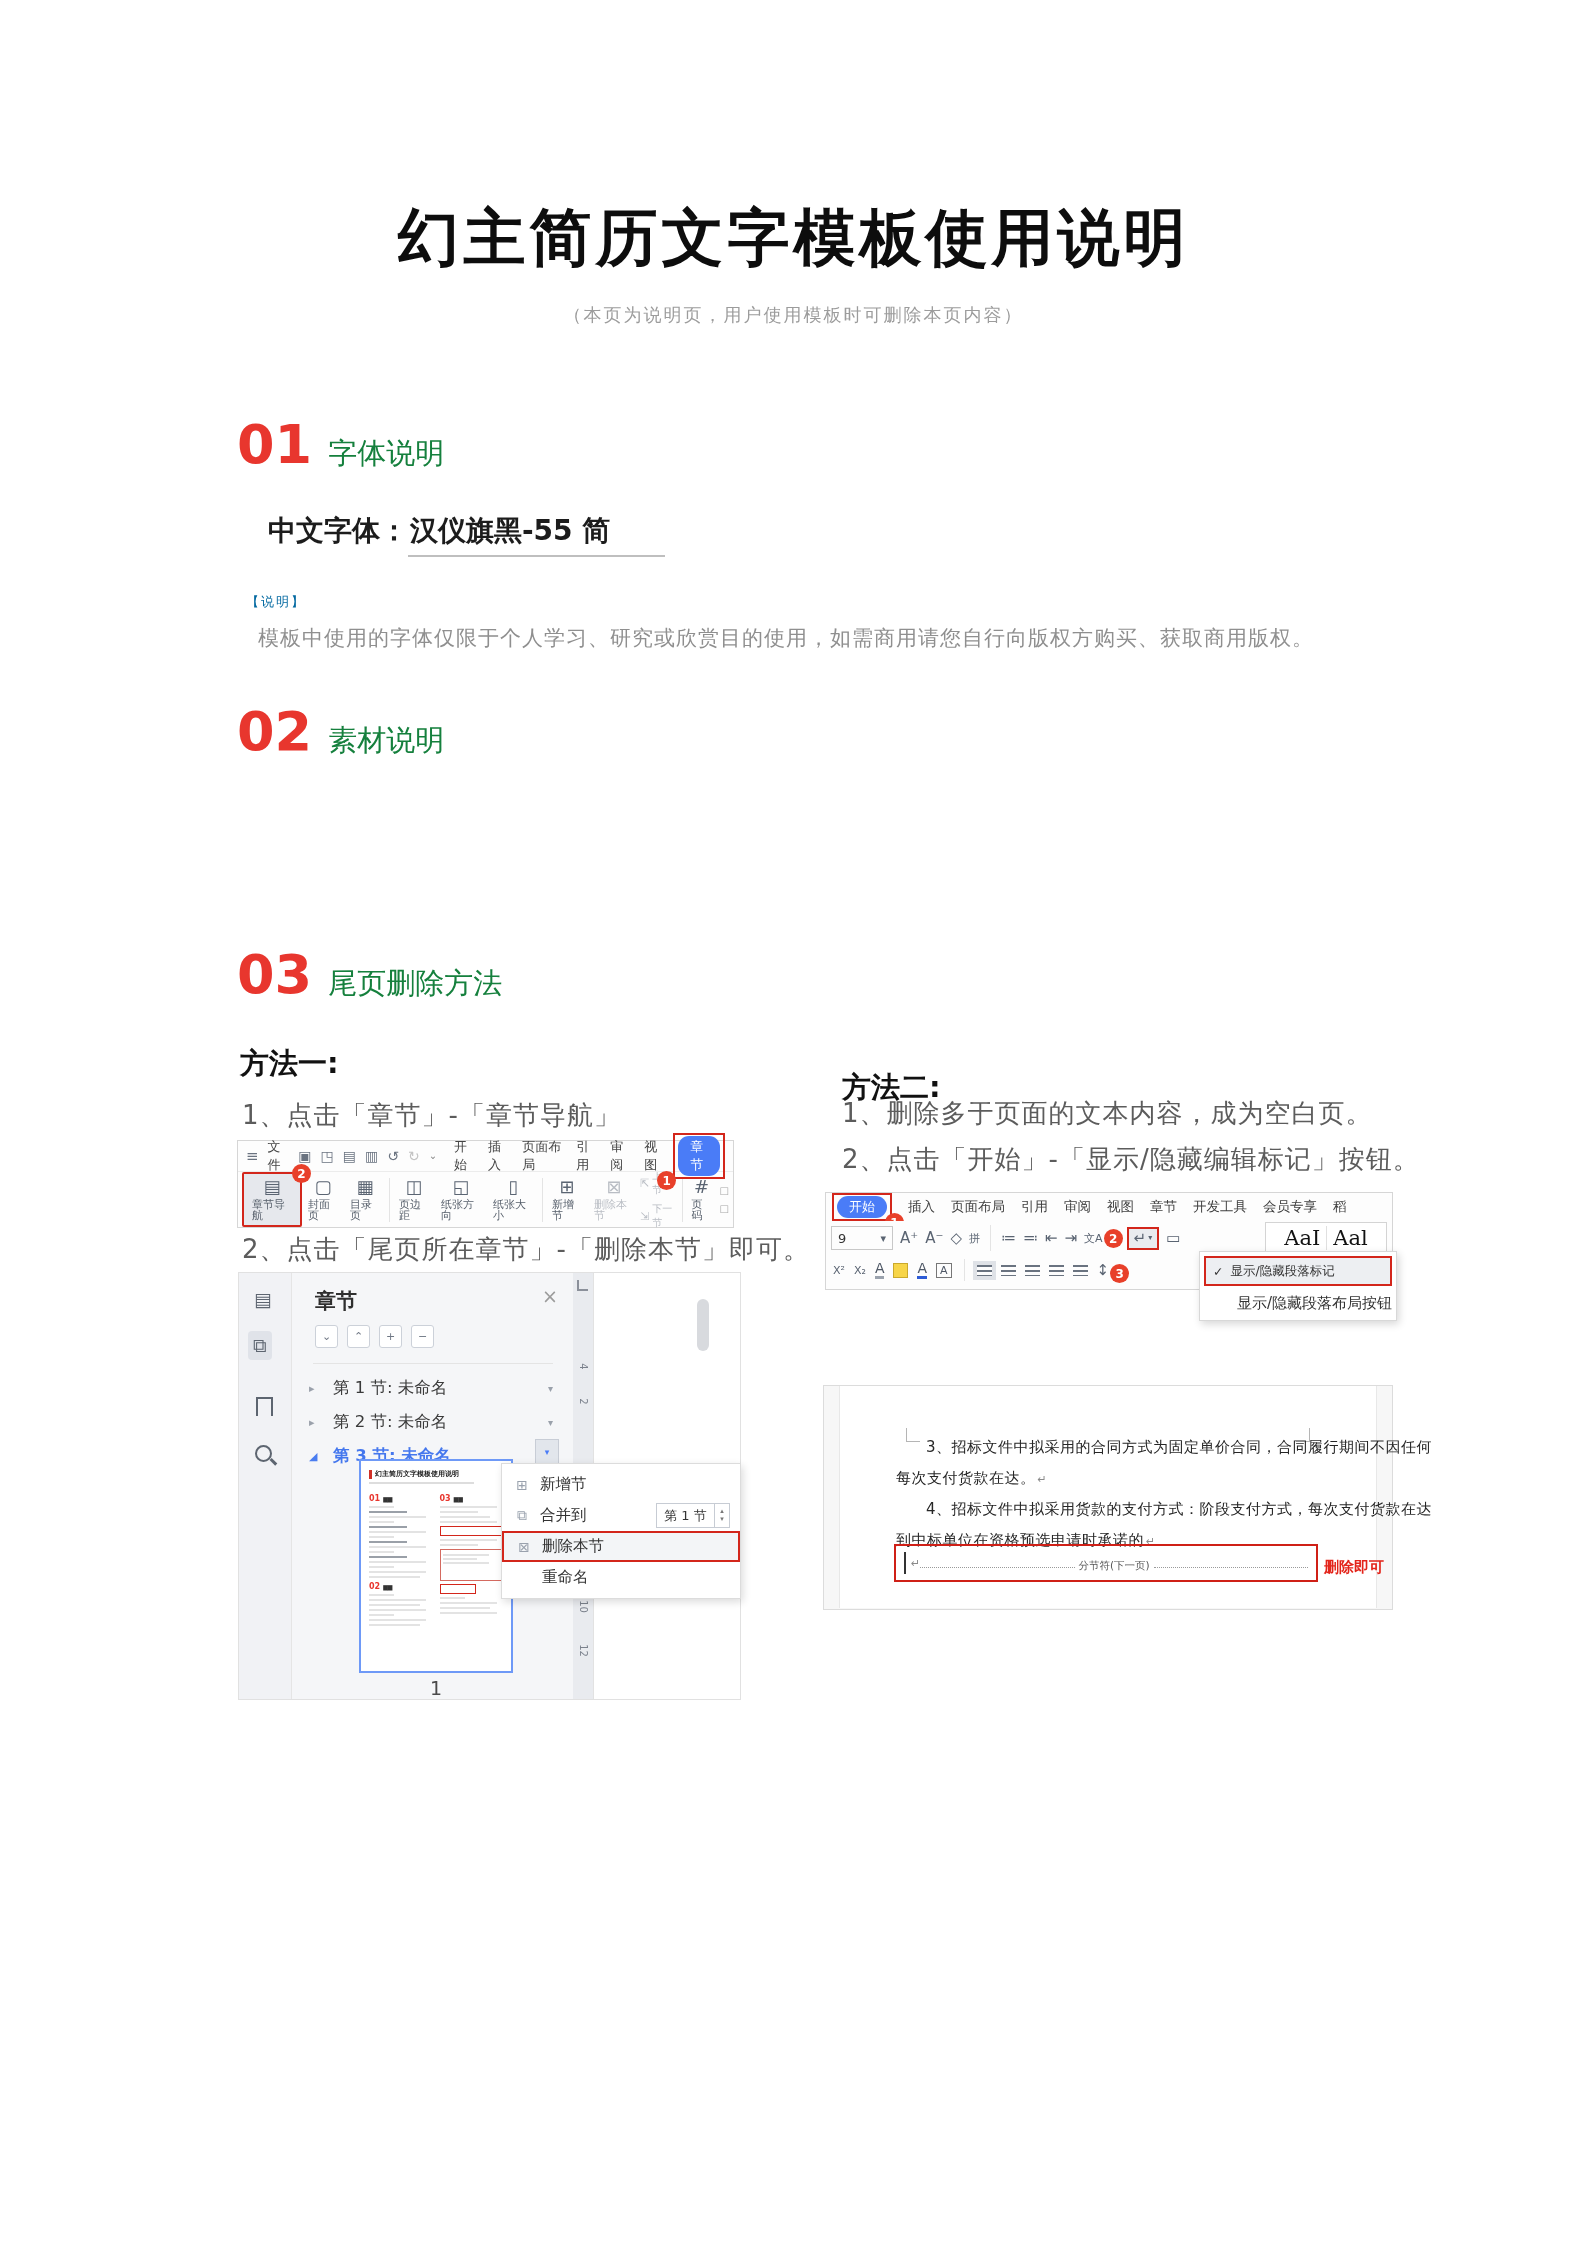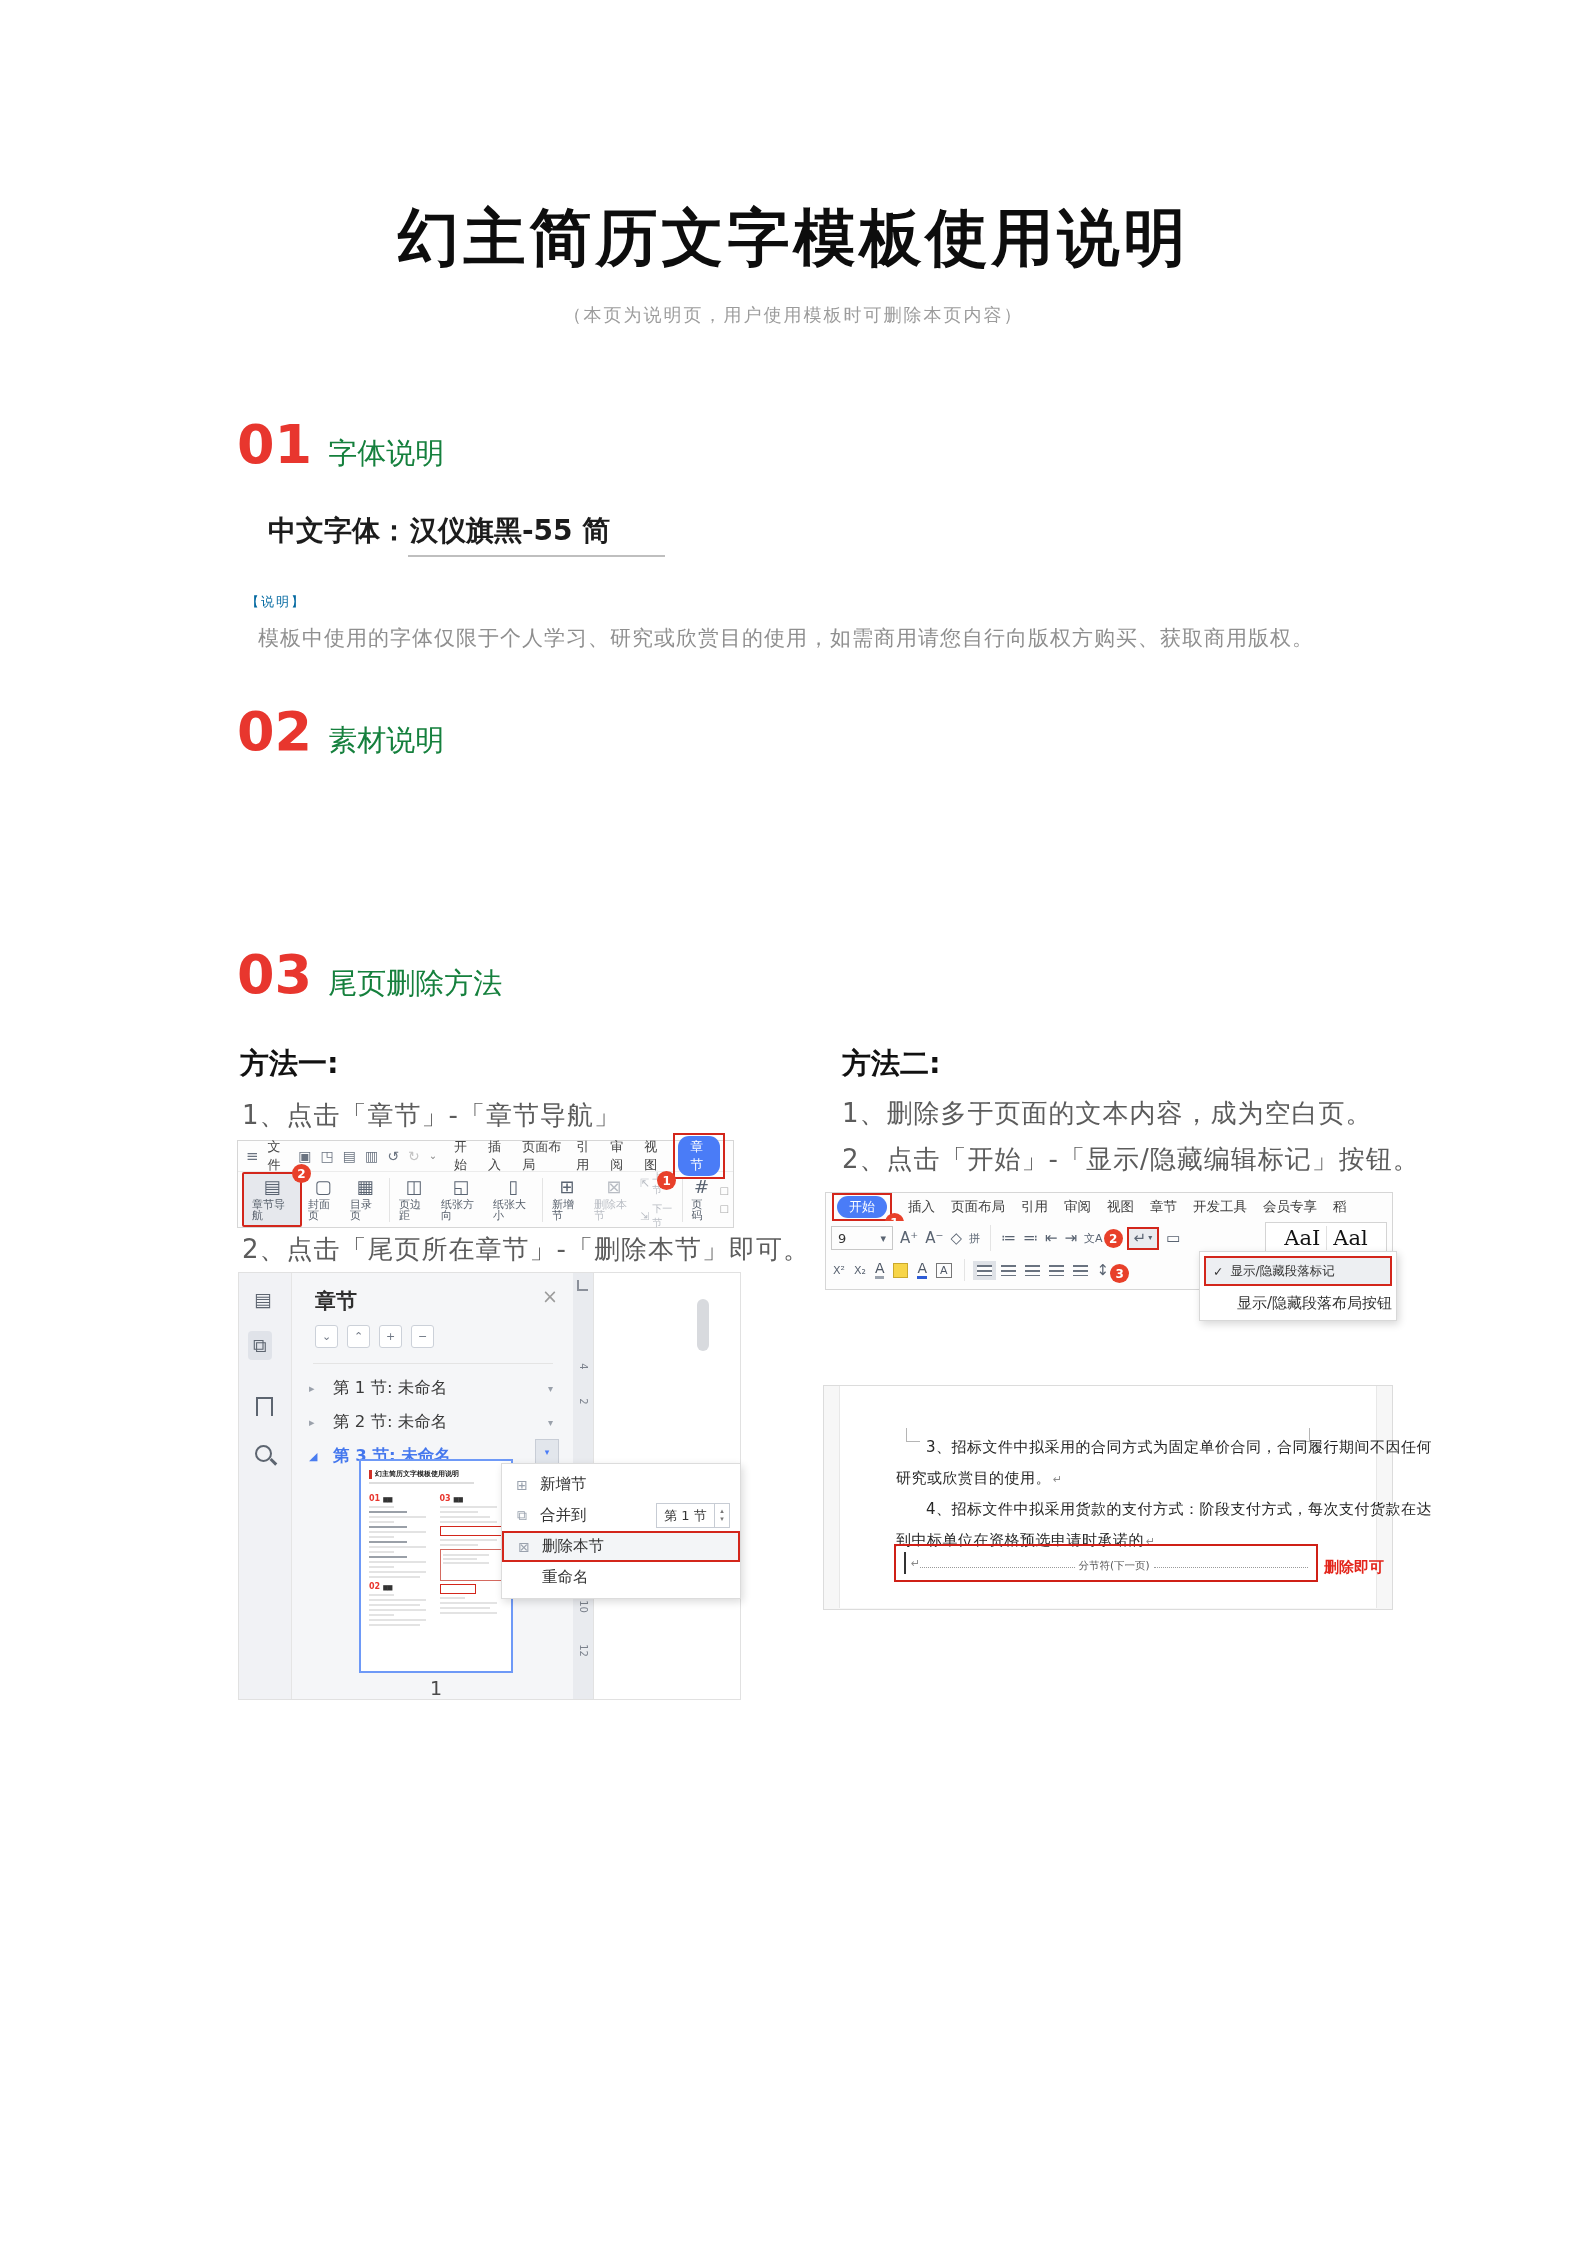--- a/index.html
+++ b/index.html
@@ -397,21 +397,21 @@
       <div class="mrow danger">
         <span class="mi">⊠</span>
         <span>删除本节</span>
       </div>
       <div class="mrow" style="padding-left:40px;">
         <span>重命名</span>
       </div>
     </div>
   </div>
 
-  <div class="abs method-h" style="left:842px;top:1044px;text-align:center;">方法二:</div>
+  <div class="abs method-h" style="left:842px;top:1068px;text-align:center;">方法二:</div>
   <div class="abs step" style="left:842px;top:1096px;">1、删除多于页面的文本内容，成为空白页。</div>
   <div class="abs step" style="left:842px;top:1142px;">2、点击「开始」-「显示/隐藏编辑标记」按钮。</div>
 
   <div class="abs rb2" style="left:825px;top:1192px;width:568px;height:98px;">
     <div class="rb2-row1">
       <span class="redbox">
         <span class="bluepill">开始</span>
         <span class="badge" style="right:-14px;bottom:-13px;">1</span>
       </span>
       <span>插入</span>
@@ -483,21 +483,21 @@
     </div>
   </div>
 
 
   <div class="abs docshot" style="left:823px;top:1385px;width:570px;height:225px;">
     <div class="docpage"></div>
     <div class="cm l"></div>
     <div class="cm r"></div>
     <div class="dline" style="left:102px;top:52px;">3、招标文件中拟采用的合同方式为固定单价合同，合同履行期间不因任何</div>
     <div class="dline" style="left:72px;top:83px;">
-      <span>研究或欣赏目的使用。</span><span class="ret">↵</span>
+      <span>每次支付货款在达。</span><span class="ret">↵</span>
     </div>
     <div class="dline" style="left:102px;top:114px;">4、招标文件中拟采用货款的支付方式：阶段支付方式，每次支付货款在达</div>
     <div class="dline" style="left:72px;top:145px;">
       <span>到中标单位在资格预选申请时承诺的</span><span class="ret">↵</span>
     </div>
     <div class="brkbox">
       <span class="cursorbar"></span>
       <span class="ret">↵</span>
       <span class="dot"></span>
       <span class="brklabel">分节符(下一页)</span>

